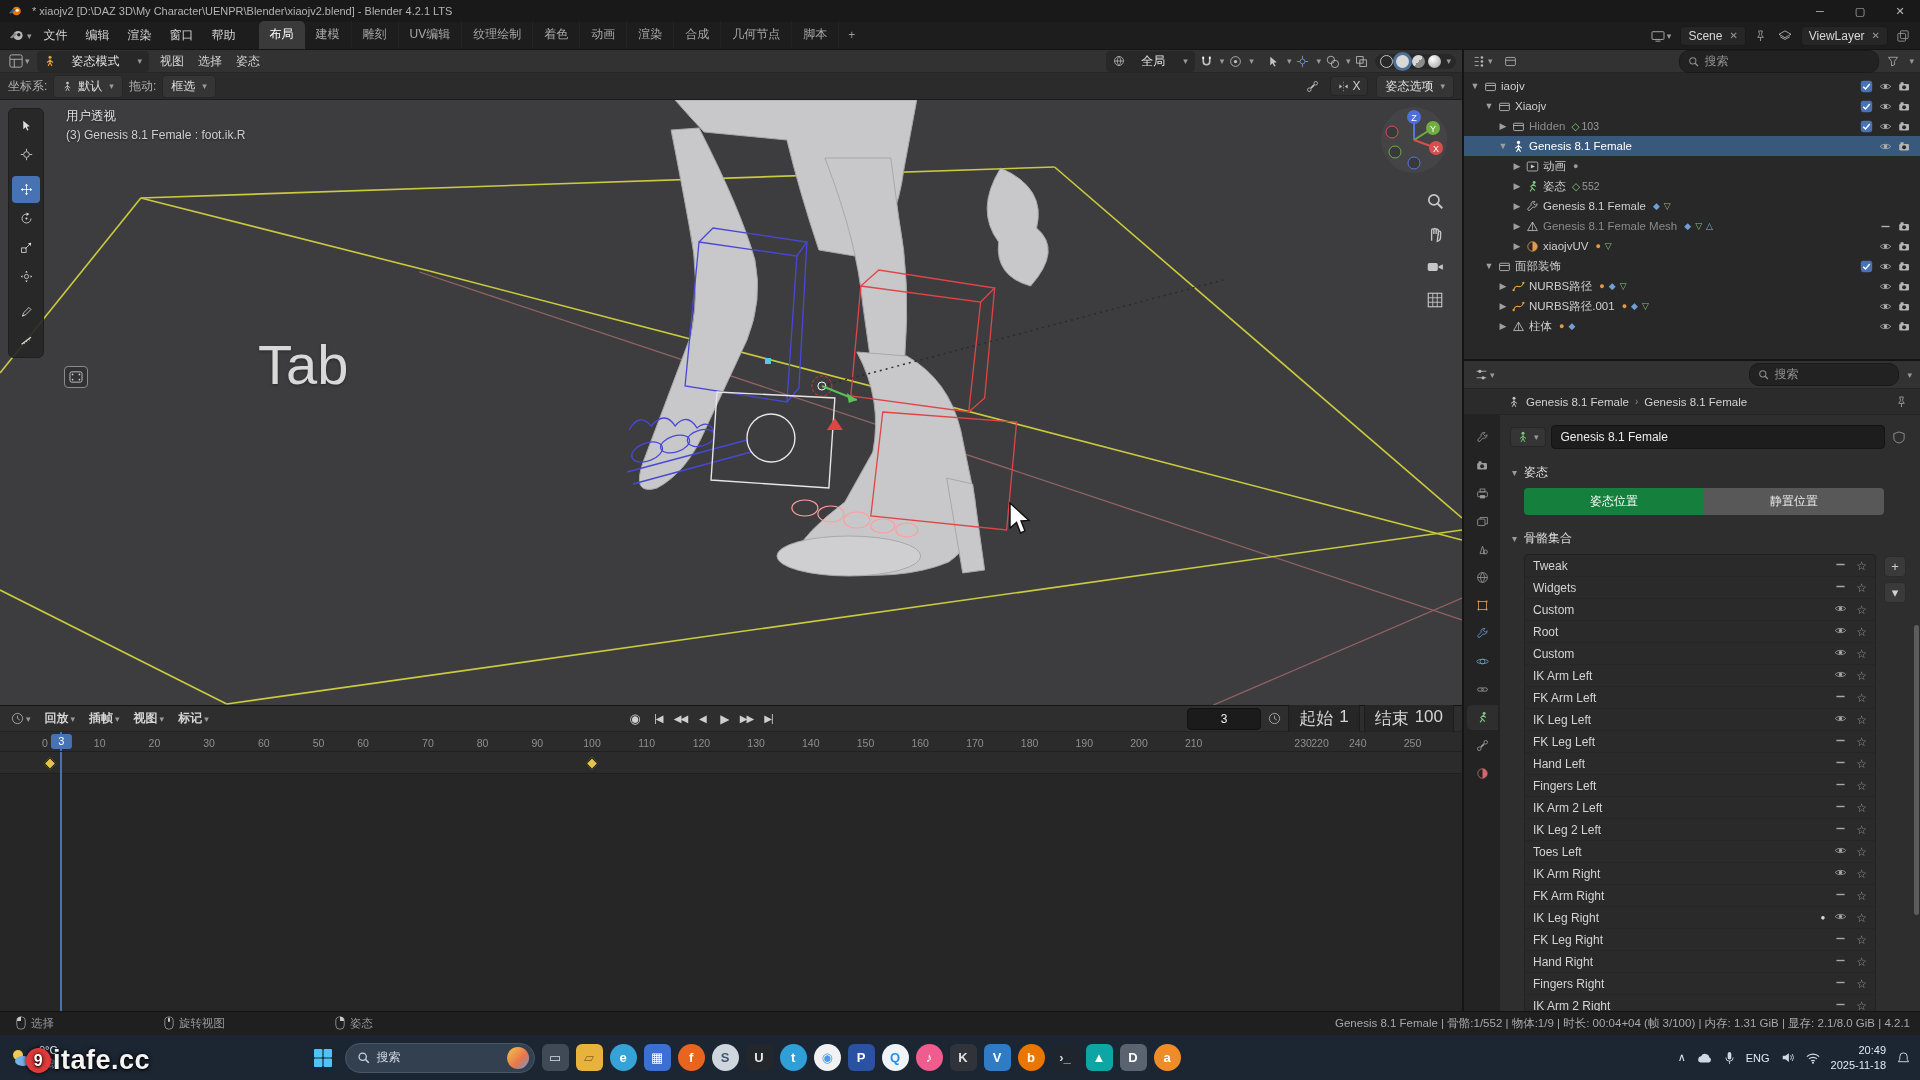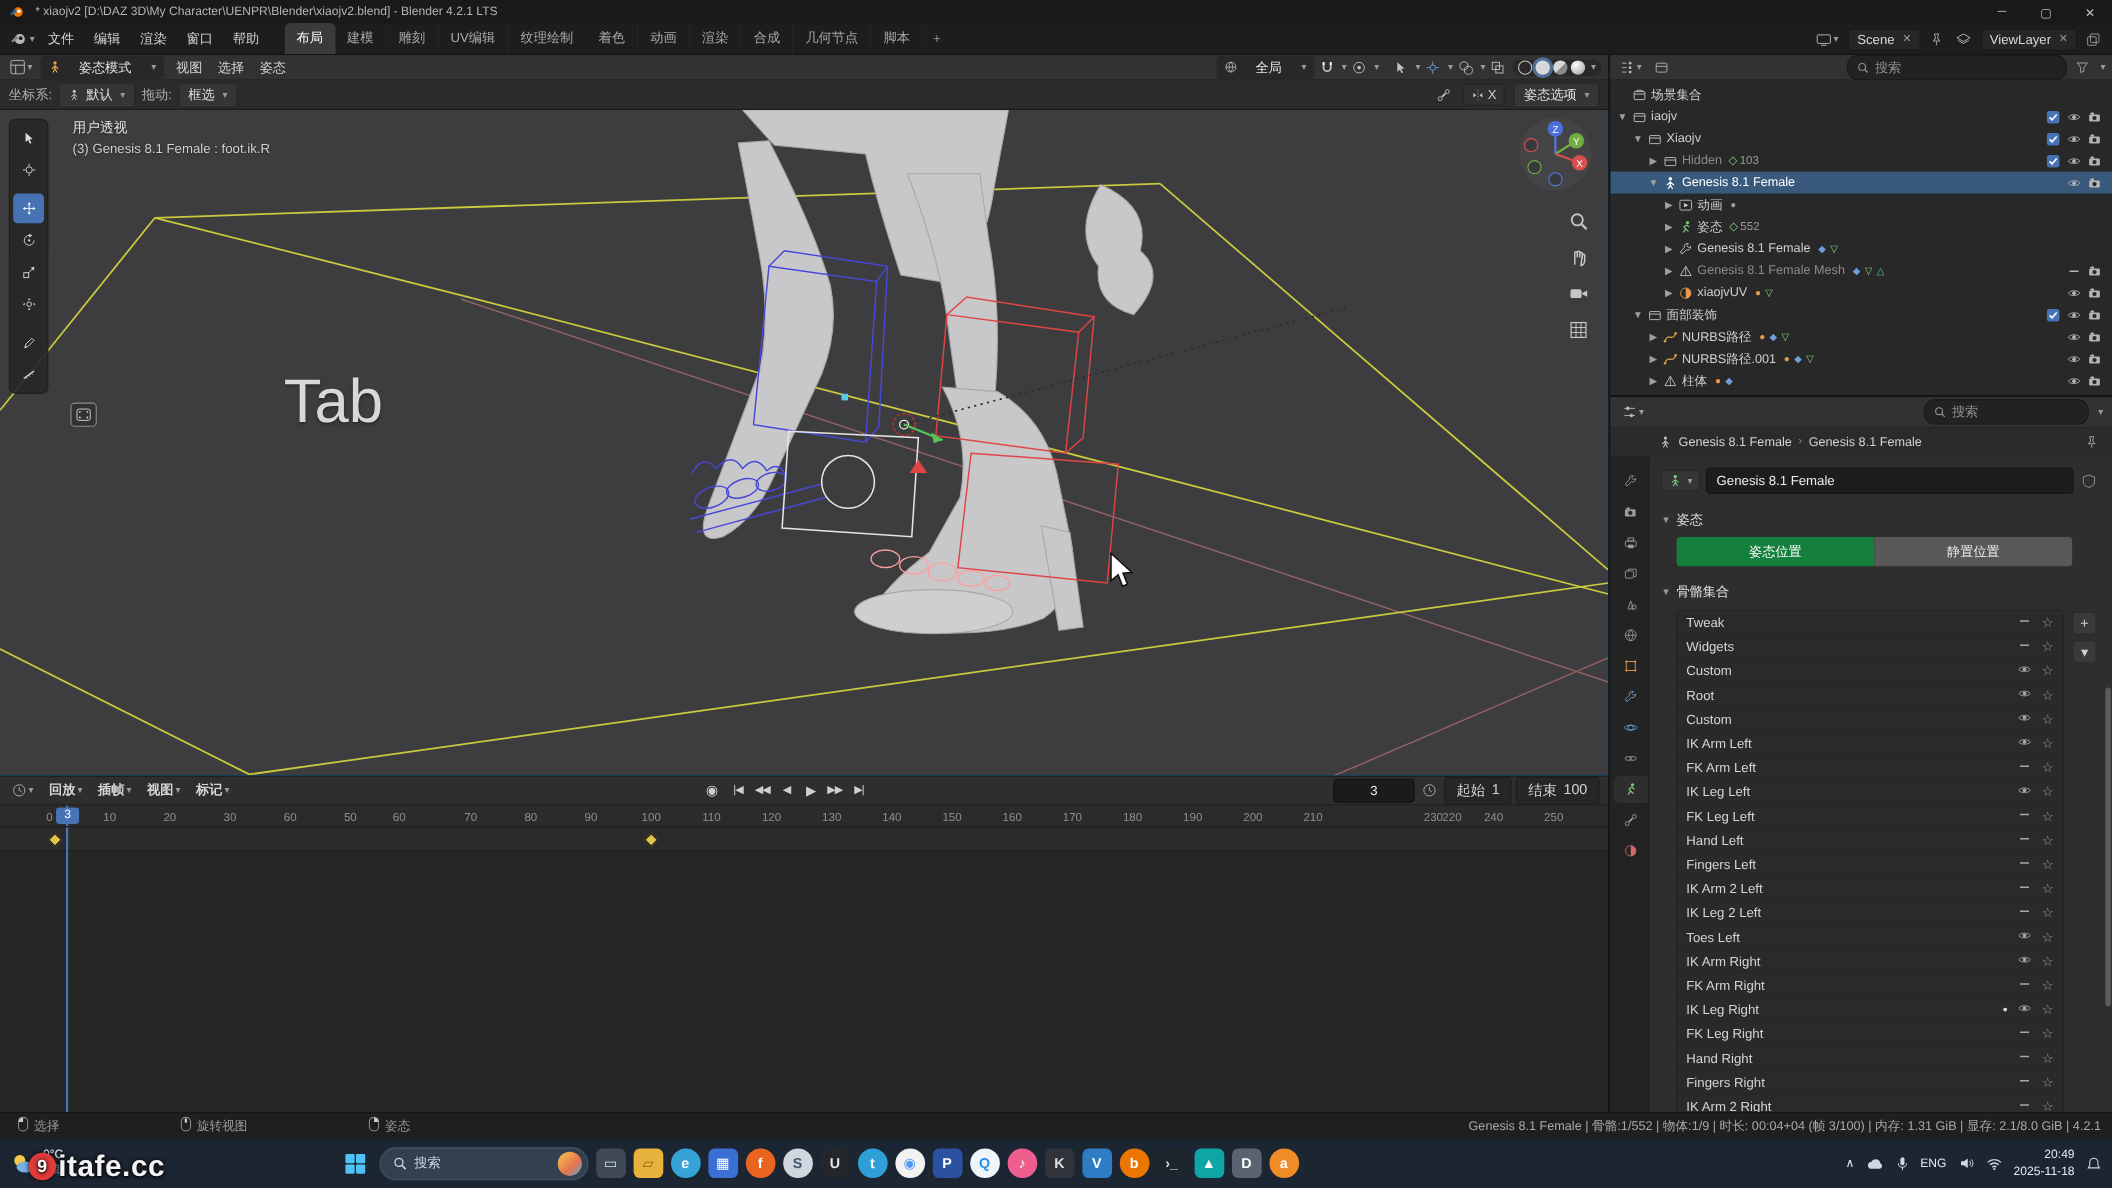--- a/index.html
+++ b/index.html
@@ -54,21 +54,21 @@
   .tool-settings { height:27px; background:#2b2b2b; display:flex; align-items:center; gap:6px; padding:0 8px;
     border-bottom:1px solid #1c1c1c; flex:0 0 auto; font-size:12px; color:#c2c2c2; }
   .ts-drop { display:flex; align-items:center; gap:5px; background:#353535; border:1px solid #262626;
     border-radius:4px; padding:2px 8px; color:#e0e0e0; }
   .ts-label { color:#aeaeae; }
   .ts-right { margin-left:auto; display:flex; align-items:center; gap:8px; }
   .mirror-toggle { display:flex; align-items:center; gap:3px; background:#303030; border:1px solid #242424;
     border-radius:4px; padding:2px 7px; color:#d0d0d0; }
 
   
-  .vp-canvas { flex:1 1 auto; position:relative; background:#0369a1; overflow:hidden; }
+  .vp-canvas { flex:1 1 auto; position:relative; background:#000000; overflow:hidden; }
   .vp-canvas > svg.scene { position:absolute; inset:0; width:100%; height:100%; }
   .vp-info { position:absolute; left:66px; top:8px; text-shadow:0 1px 2px rgba(0,0,0,.45); pointer-events:none; }
   .vp-info .l1 { font-size:12.5px; color:#e0e0e0; }
   .vp-info .l2 { font-size:12px; color:#cfcfcf; margin-top:3px; }
   .keycast { position:absolute; left:258px; top:232px; font-size:56px; color:#d8d8d8; font-weight:400;
     text-shadow:0 1px 3px rgba(0,0,0,.35); pointer-events:none; }
   .vp-tools { position:absolute; left:8px; top:8px; display:flex; flex-direction:column; gap:2px;
     background:rgba(38,38,38,.92); border:1px solid #1e1e1e; border-radius:6px; padding:3px; }
   .tool-btn { width:28px; height:27px; display:flex; align-items:center; justify-content:center;
     border-radius:4px; color:#dcdcdc; }
@@ -87,21 +87,21 @@
   .timeline { height:306px; flex:0 0 auto; display:flex; flex-direction:column; border-top:1px solid #141414; }
   .tl-header { height:26px; background:#2e2e2e; display:flex; align-items:center; padding:0 8px; gap:4px;
     border-bottom:1px solid #232323; }
   .tl-header .menu-item { height:20px; padding:0 7px; }
   .transport { display:flex; align-items:center; gap:2px; }
   .tr-btn { min-width:20px; height:20px; display:flex; align-items:center; justify-content:center;
     color:#cfcfcf; font-size:10px; border-radius:3px; letter-spacing:-1px; }
   .frame-field { width:74px; background:#1b1b1b; border-radius:4px; text-align:center; padding:3px 0;
     color:#ececec; font-size:12px; border:1px solid #121212; }
   .range-field { background:#262626; border:1px solid #1c1c1c; border-radius:4px; padding:3px 10px;
-    font-size:13px; color:#d4d4d4; display:flex; gap:6px; }
+    font-size:17px; color:#d4d4d4; display:flex; gap:6px; }
   .tl-ruler { height:20px; background:#2b2b2b; position:relative; border-bottom:1px solid #202020; overflow:hidden; }
   .ruler-num { position:absolute; bottom:2px; transform:translateX(-50%); font-size:10.5px; color:#8f8f8f; }
   .cf-badge { position:absolute; top:2px; transform:translateX(-50%); background:#4772b3; color:#fff;
     font-size:11px; padding:1px 7px 2px; border-radius:3px; z-index:3; }
   .tl-tracks { flex:1; background:#262626; position:relative; overflow:hidden; }
   .tl-row { height:22px; background:#2b2b2b; border-bottom:1px solid #1f1f1f; }
   .playhead { position:absolute; top:0; bottom:0; width:2px; background:#4772b3; z-index:2; }
   .key { position:absolute; top:7px; width:9px; height:9px; transform:translateX(-50%) rotate(45deg);
     background:#e3c44d; border:1px solid #141414; z-index:2; }
 
@@ -681,35 +681,20 @@
             <span>搜索</span>
           </span>
           <span class="icon-btn">
             <svg width="12" height="12" viewBox="0 0 16 16">
                 <path d="M2 3 h12 L10 8.5 V13 l-4 1.5 V8.5 Z" stroke="#b8b8b8" fill="none"></path>
               </svg>
           </span>
           <span class="tchev">▾</span>
         </div>
         <div class="outliner-body" id="ol-body">
-            <div class="ol-row" style="padding-left: 4px;">
-              <span class="ol-arrow"></span>
-              <span class="ol-icon" style="color:#c6c6c6">
-                <svg width="13" height="13" viewBox="0 0 16 16" fill="none">
-                  <rect x="2" y="4" width="12" height="9" rx="1" stroke="currentColor"></rect>
-                  <path d="M2 6.8 h12 M5 4 V2.5 h6 V4" stroke="currentColor"></path>
-                </svg>
-              </span>
-              <span class="ol-label">场景集合</span>
-              <span class="ol-right">
-                <span class="ol-cell"></span>
-                <span class="ol-cell"></span>
-                <span class="ol-cell"></span>
-              </span>
-            </div>
             <div class="ol-row" style="padding-left: 4px;">
               <span class="ol-arrow">▼</span>
               <span class="ol-icon" style="color:#c6c6c6">
                 <svg width="13" height="13" viewBox="0 0 16 16" fill="none">
                   <rect x="2" y="4" width="12" height="9" rx="1" stroke="currentColor"></rect>
                   <path d="M2 6.8 h12" stroke="currentColor"></path>
                 </svg>
               </span>
               <span class="ol-label">iaojv</span>
               <span class="ol-right">

